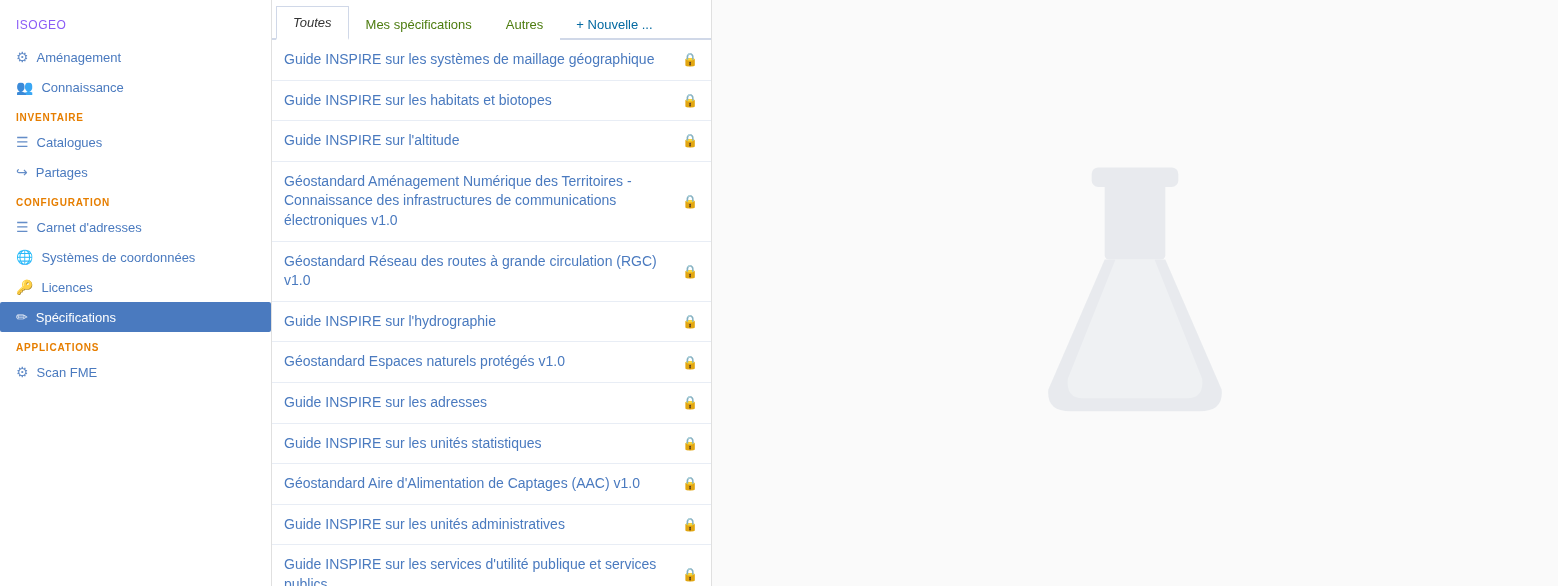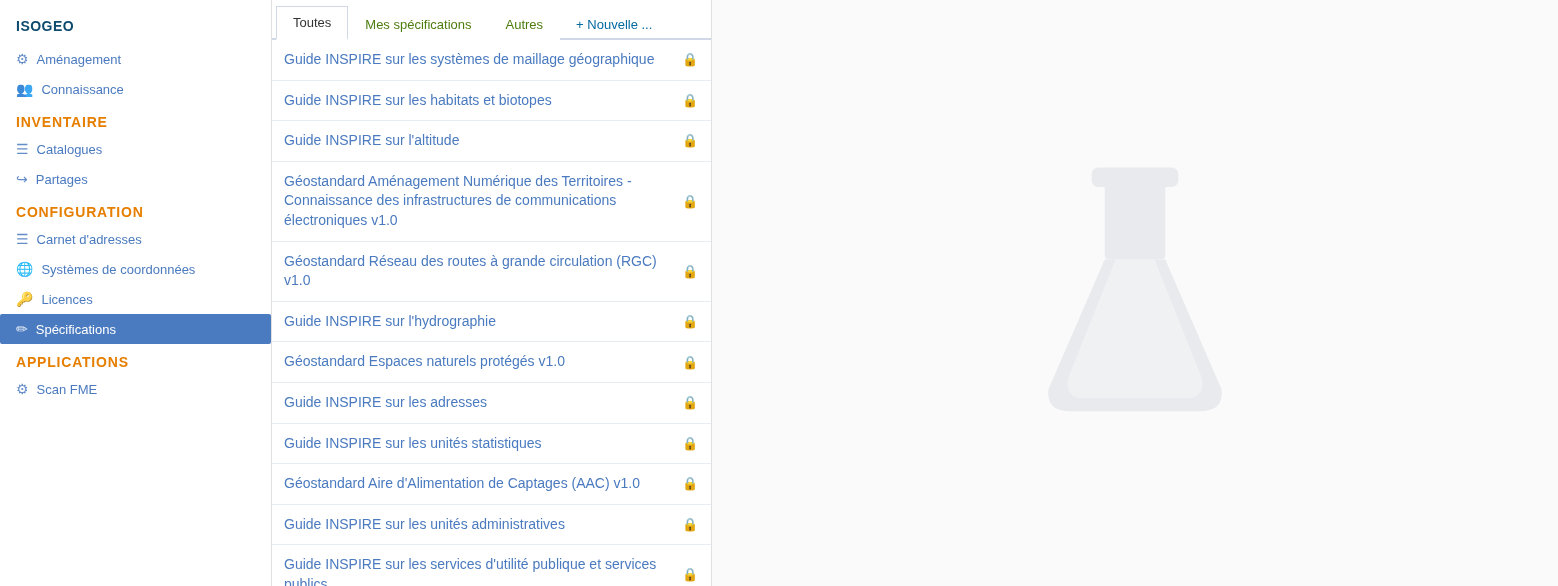--- a/index.html
+++ b/index.html
@@ -8,29 +8,29 @@
     
     .sidebar {
       width: 272px;
       min-width: 272px;
       background: #fff;
       border-right: 1px solid #e0e0e0;
       overflow-y: auto;
       padding: 10px 0;
     }
     .sidebar-brand {
-      color: #0c4a6e;
-      font-weight: bold;
-      font-size: 14px;
+      color: #8b5cf6;
+      font-weight: normal;
+      font-size: 12px;
       padding: 8px 16px 10px 16px;
       letter-spacing: 0.5px;
     }
     .sidebar-section-label {
       color: #e67e00;
-      font-size: 14px;
+      font-size: 10px;
       font-weight: bold;
       padding: 10px 16px 4px 16px;
       letter-spacing: 0.8px;
     }
     .sidebar-item {
       display: flex;
       align-items: center;
       padding: 7px 16px;
       color: #4a7abf;
       cursor: pointer;
@@ -84,20 +84,21 @@
       border-bottom: none;
       margin-bottom: -2px;
       background: #fff;
     }
     .tab.active {
       color: #333;
       border-color: #d0d8e8;
       border-bottom: 2px solid #fff;
       font-weight: 500;
       background: #fff;
+      font-style: italic;
     }
     .tab-new {
       padding: 8px 16px;
       cursor: pointer;
       font-size: 13px;
       color: #0369a1;
       margin-bottom: -2px;
     }
 
     

